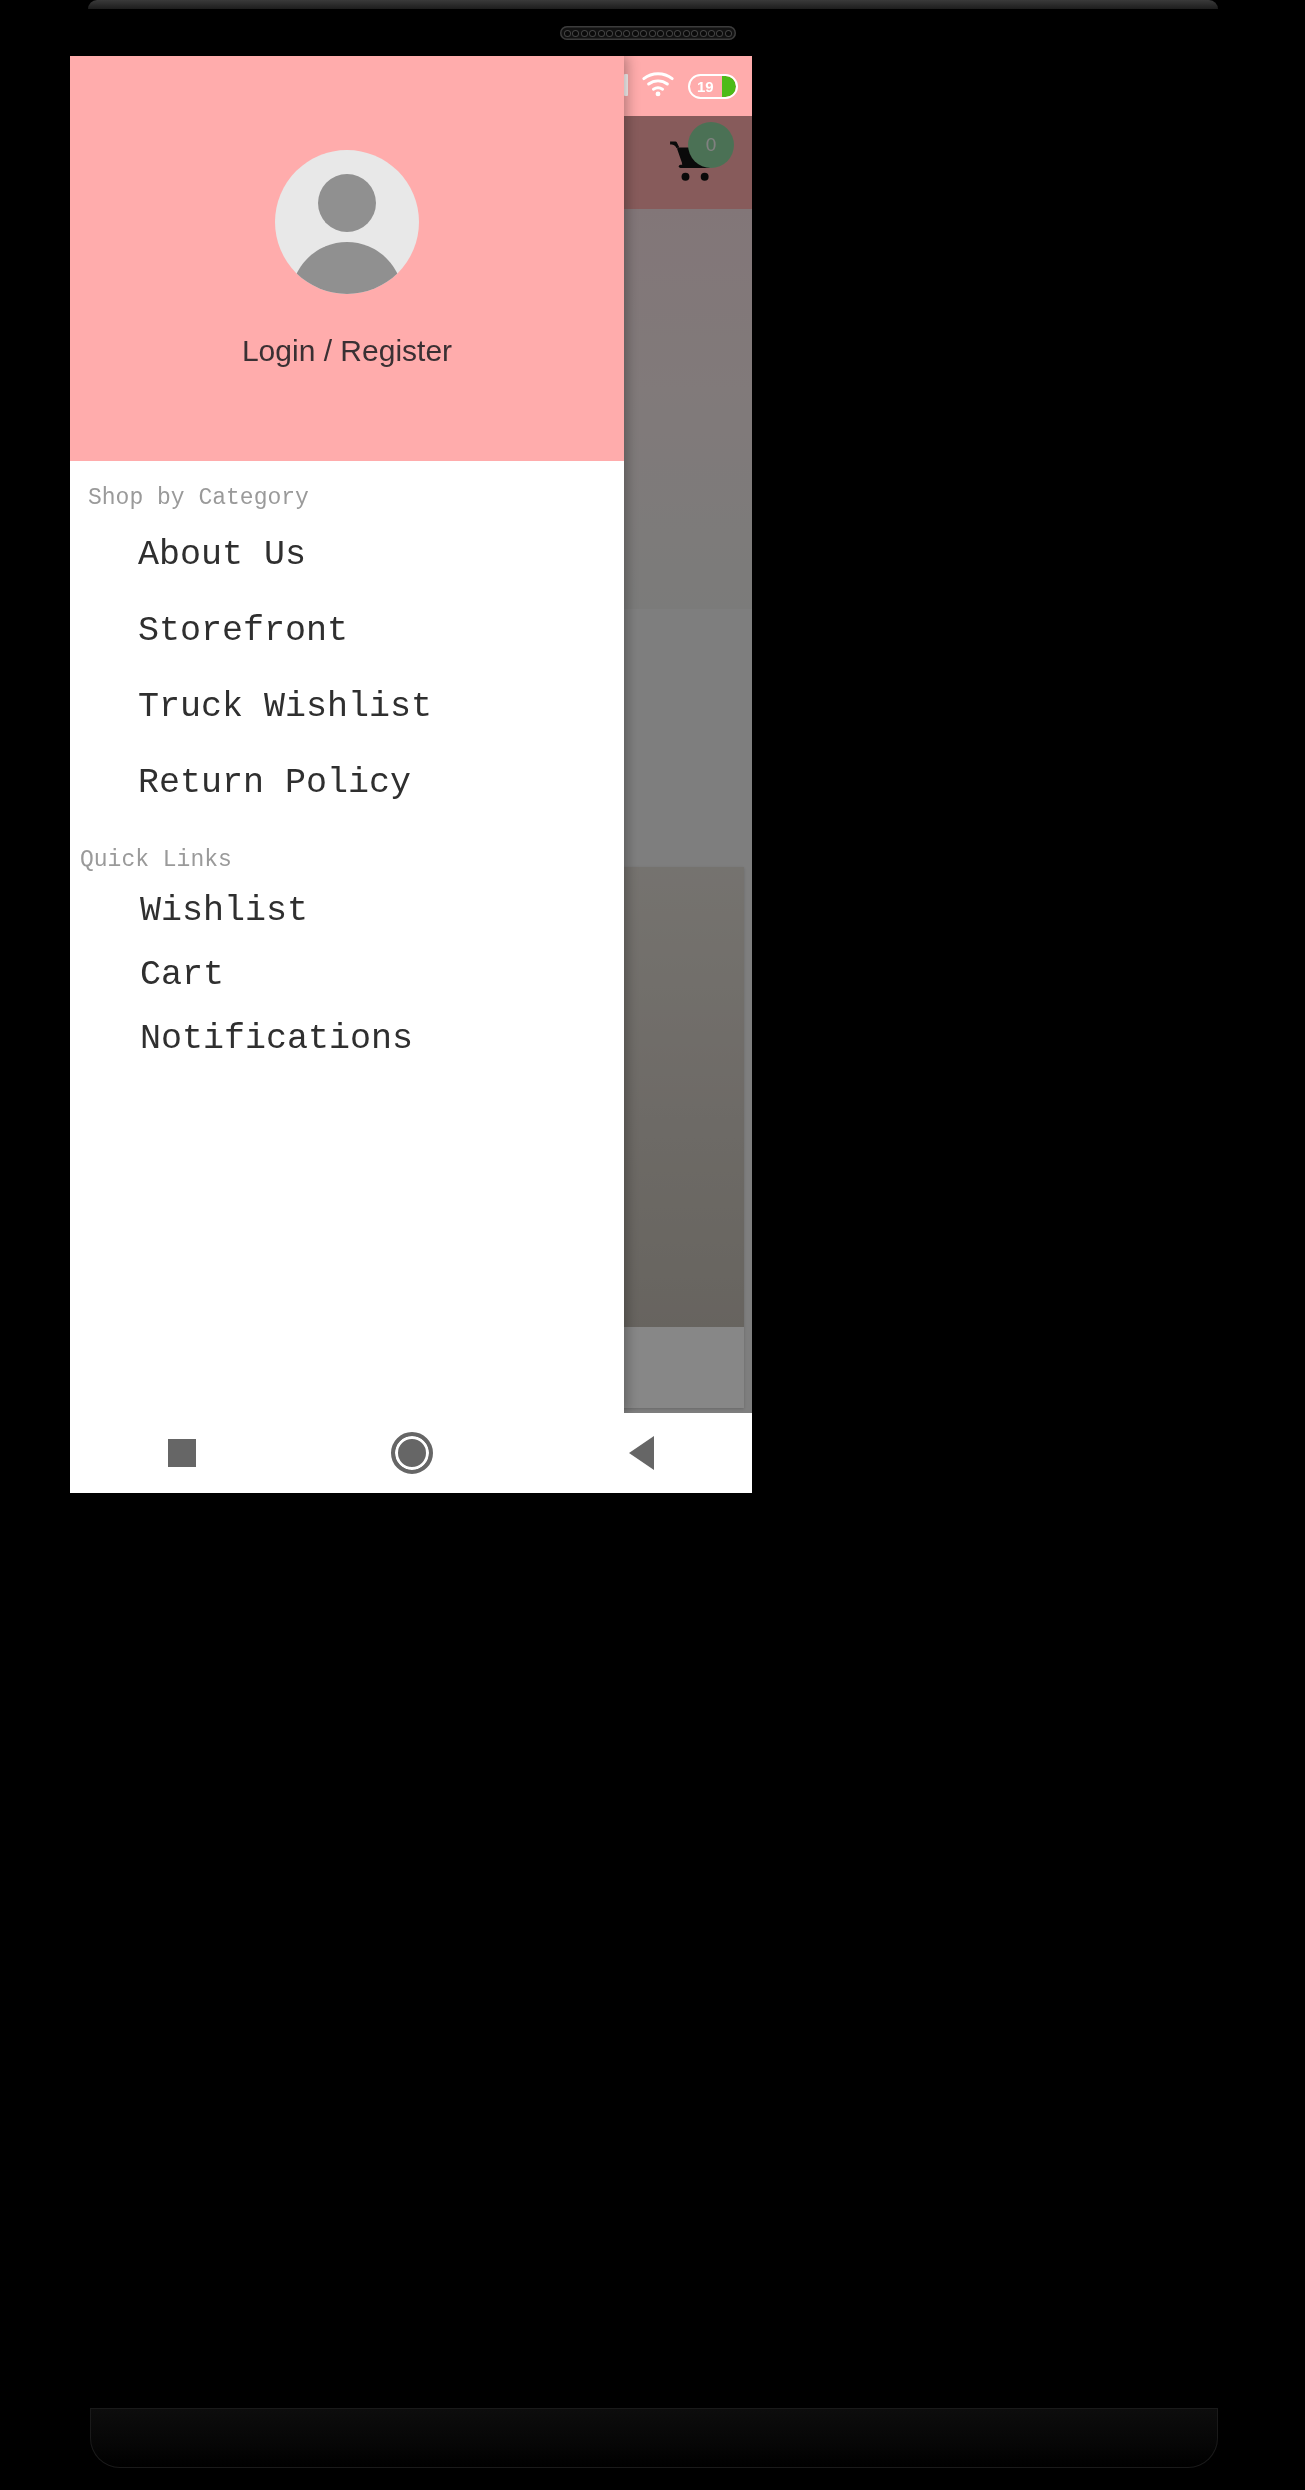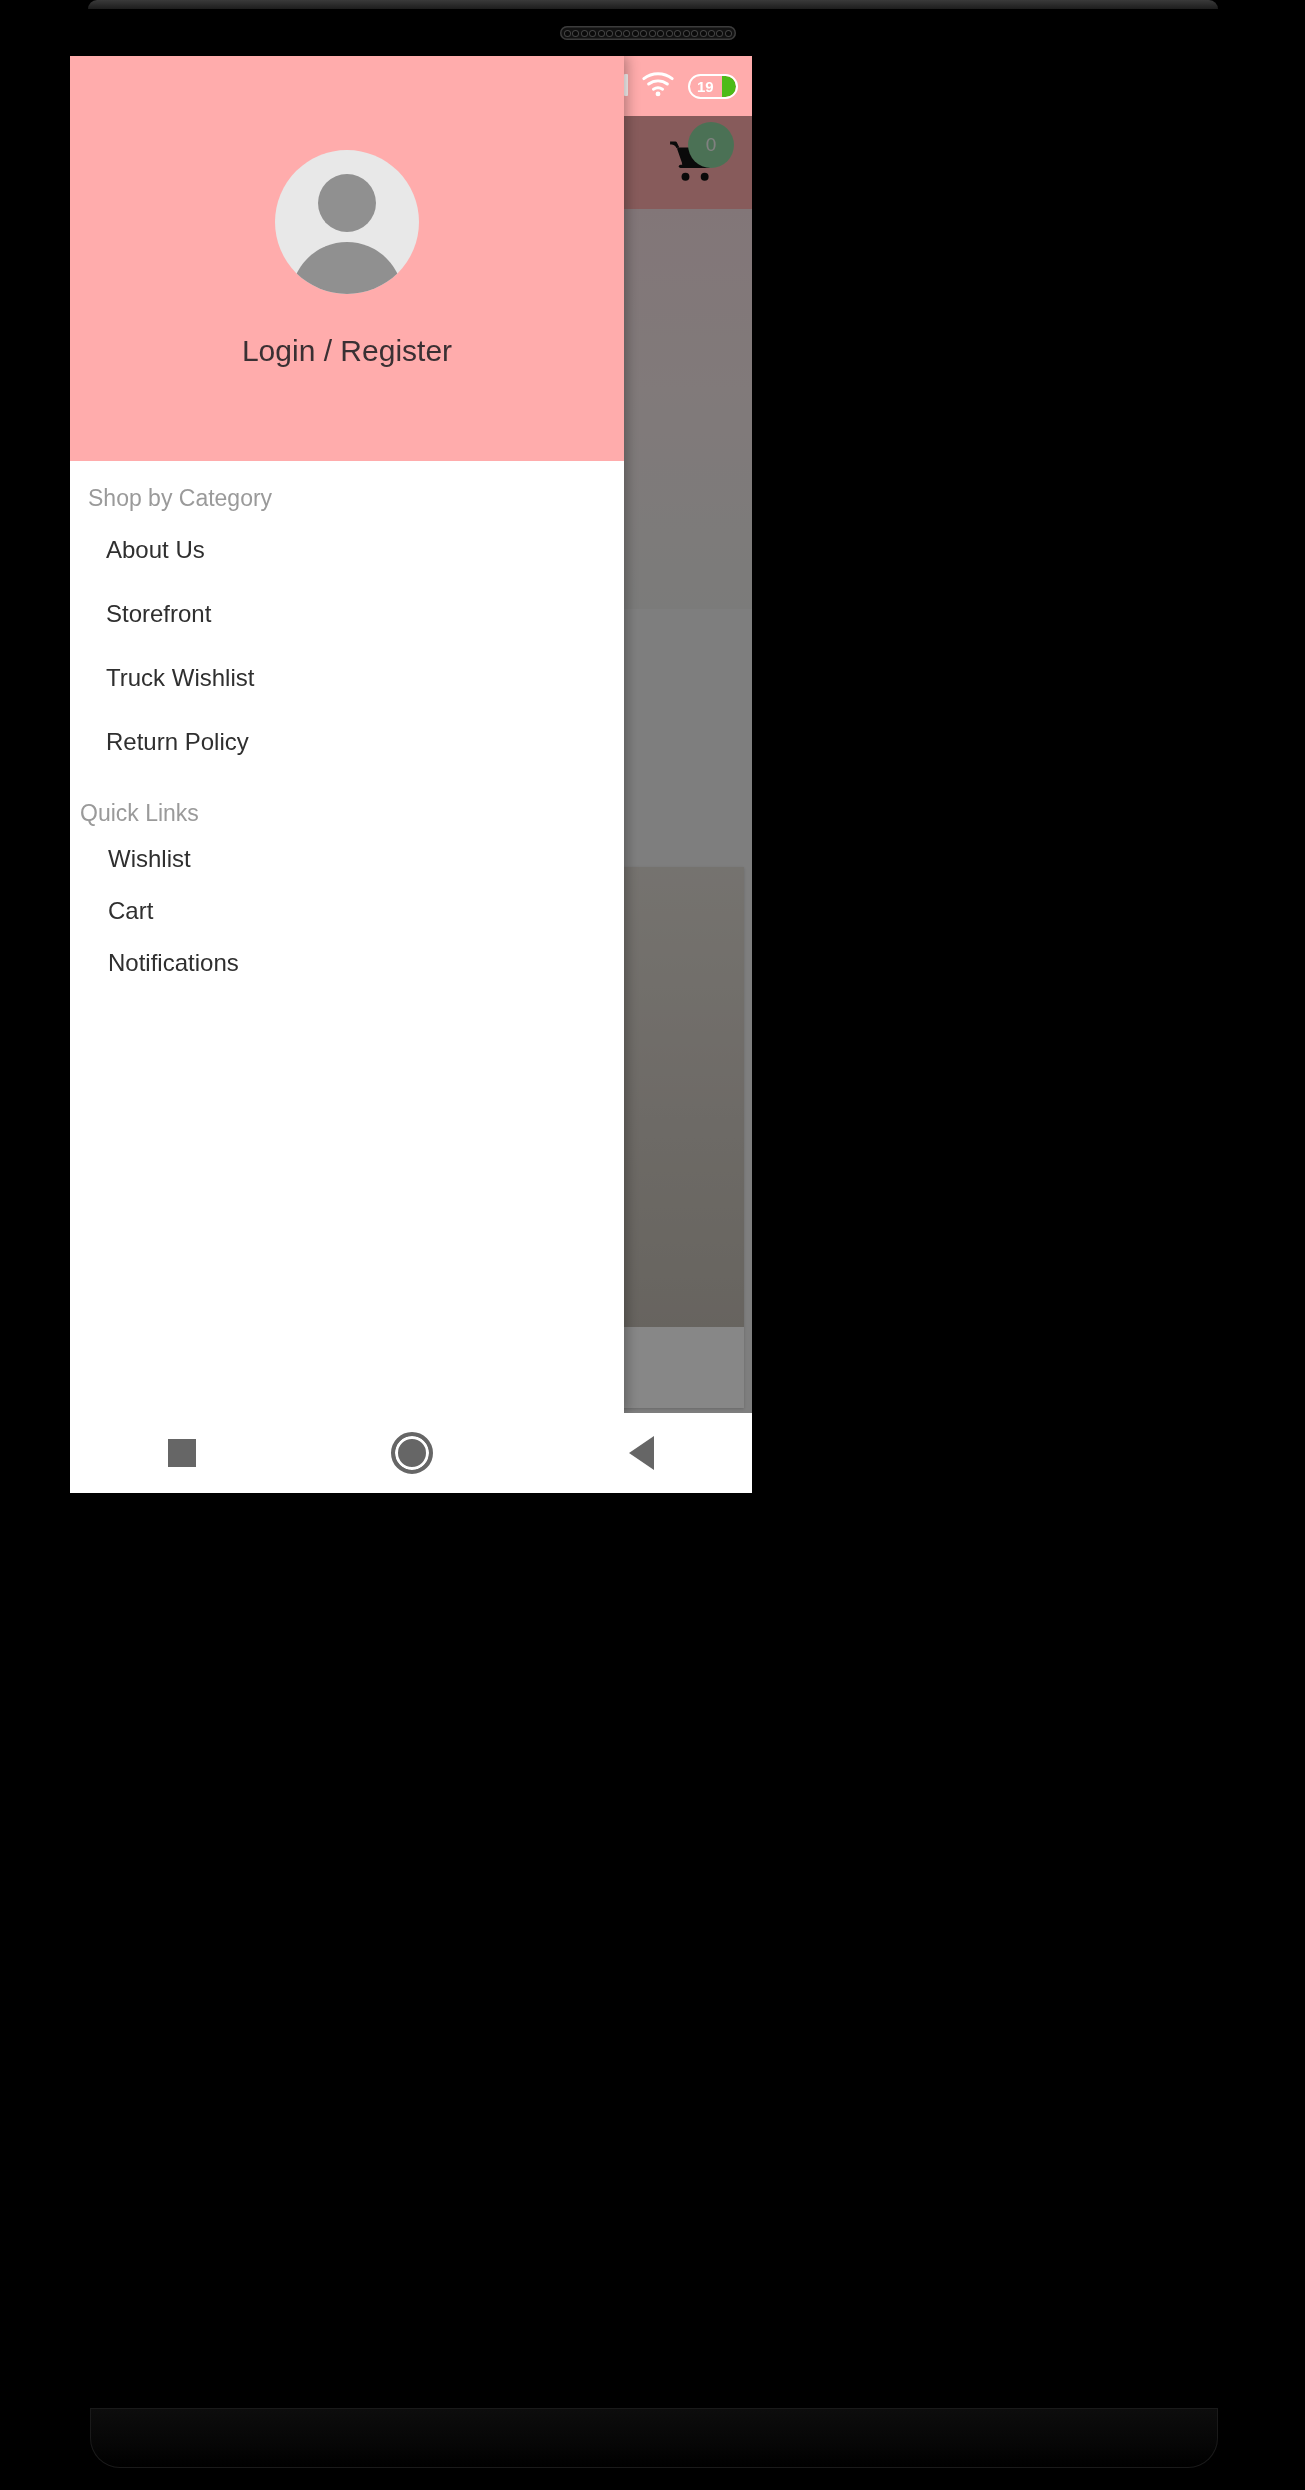--- a/index.html
+++ b/index.html
@@ -461,30 +461,32 @@
     width: 112px; height: 80px;
     border-radius: 56px 56px 0 0;
     background: #909090;
   }
   #drawer-login-label {
     font-size: 30px;
     color: #3a3033;
   }
   #drawer-list {
     padding-top: 18px;
+    font-family: Liberation Mono, monospace;
   }
   .section-header {
     font-size: 23px;
     color: #9a9a9a;
     padding: 6px 0 6px 18px;
   }
   .drawer-item {
-    font-size: 24px;
+    font-size: 35px;
     color: #2f2f2f;
     padding: 18px 0 18px 36px;
+    margin-left: 32px;
   }
   #quick-links-header {
     padding-top: 26px;
     padding-left: 10px;
   }
   .quick-item { padding-left: 38px; padding-top: 12px; padding-bottom: 12px; }
 
   
   #nav-bar {
     position: absolute;

